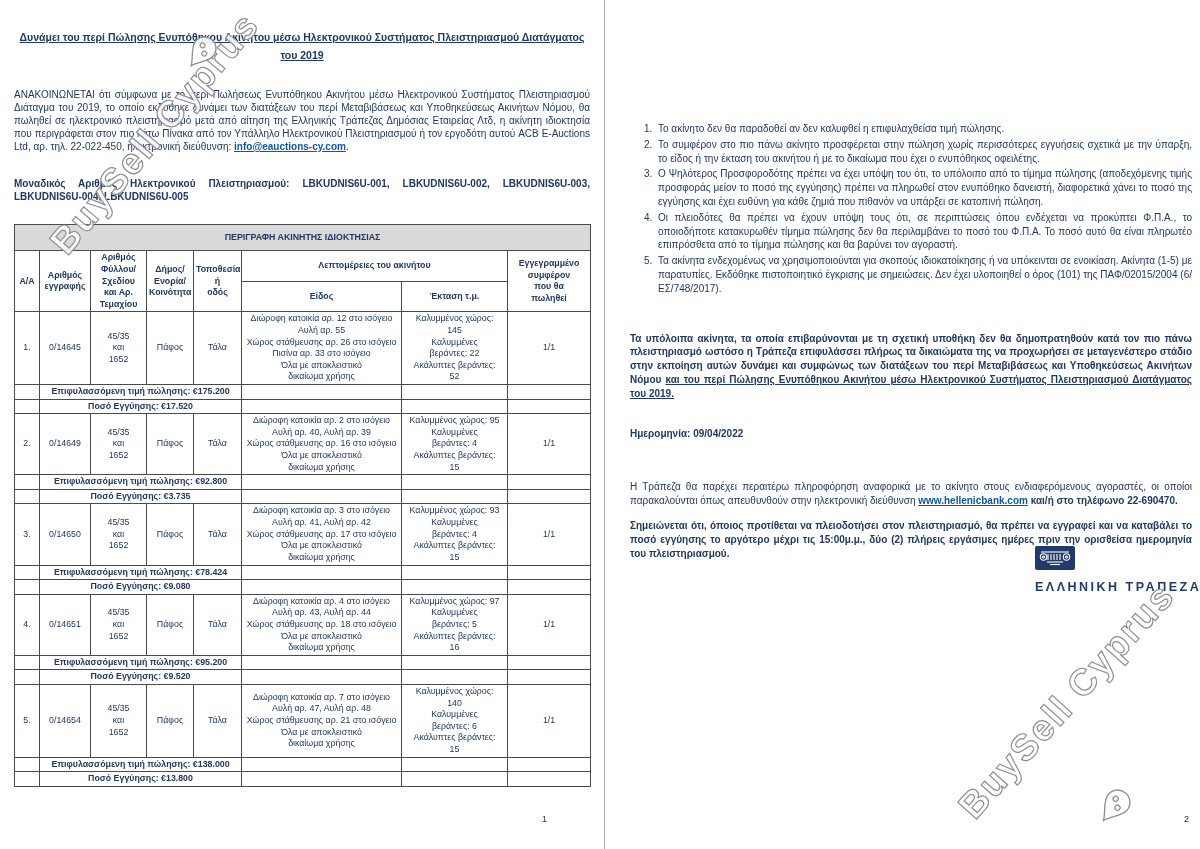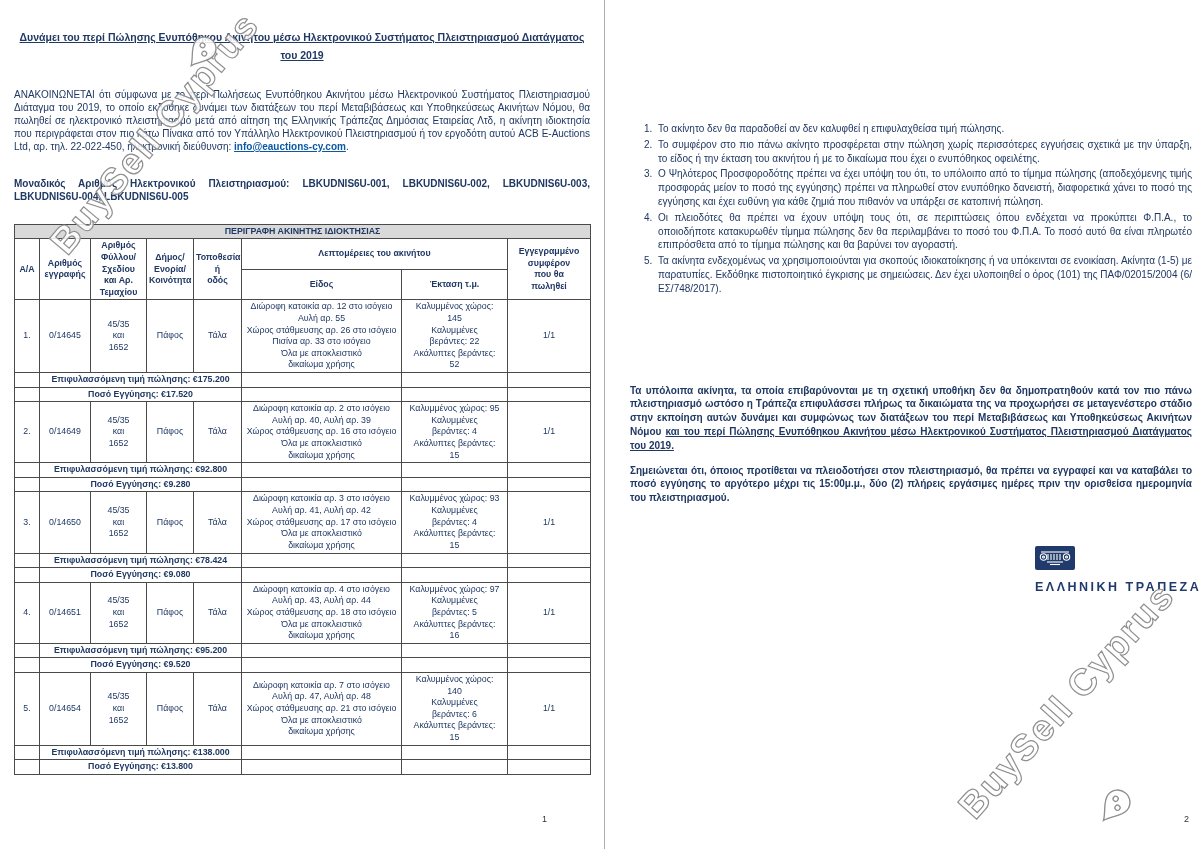--- a/index.html
+++ b/index.html
@@ -25,32 +25,32 @@
   .t1 span,.t2 span,.t3 span{text-decoration:underline;}
   .t2{margin-top:12px;}
   .t3{margin-top:9px;line-height:1.7;font-size:10.5px;}
   .para1{margin-top:23px;}
   .para2{margin-top:8px;}
   .para3{margin-top:24px;font-weight:bold;}
 
   table.props{margin-top:21px;border-collapse:collapse;width:576px;table-layout:fixed;
     font-size:8.8px;line-height:1.32;}
   table.props th,table.props td{border:1px solid #4a4a4a;padding:1px 2px;text-align:center;vertical-align:middle;color:#1f3864;}
-  table.props .caption{background:#d9d9d9;font-weight:bold;font-size:8.8px;padding:1px;text-align:center;}
+  table.props .caption{background:#d9d9d9;font-weight:bold;font-size:8.8px;padding:7px;text-align:center;}
   table.props th{font-weight:bold;}
   td.kind,td.area{padding:2px 3px;}
   td.price-cell{text-align:left;font-weight:bold;padding:1px 4px;}
   .c0{width:25px}.c1{width:51px}.c2{width:56px}.c3{width:47px}
   .c4{width:48px}.c5{width:160px}.c6{width:106px}.c7{width:83px}
 
   
   .page2{position:absolute;left:630px;top:116px;width:562px;font-size:10px;line-height:1.38;}
   ol.notes{margin:6px 0 0 0;padding-left:25px;}
   ol.notes li{margin-bottom:2px;text-align:justify;padding-left:3px;}
-  .boldpara{margin-top:88px;font-weight:bold;text-align:justify;}
+  .boldpara{margin-top:36px;font-weight:bold;text-align:justify;}
   .boldpara .ul{text-decoration:underline;}
   .datep{margin-top:26px;}
   .infop{margin-top:40px;text-align:justify;}
   .notep{margin-top:11px;font-weight:bold;text-align:justify;}
 
   .logo{position:absolute;left:405px;top:430px;width:160px;}
   .logo-box{width:40px;height:24px;background:#203a6b;border-radius:2px;display:flex;align-items:center;justify-content:center;}
   .logo-text{margin-top:9px;font-size:12.5px;font-weight:bold;letter-spacing:2.5px;color:#203a6b;white-space:nowrap;}
 
   
@@ -176,21 +176,21 @@
       </tr>
       <tr>
         <td></td>
             <td colspan="4" class="price-cell">Επιφυλασσόμενη τιμή πώλησης: €92.800</td>
             <td></td>
             <td></td>
             <td></td>
       </tr>
       <tr>
         <td></td>
-            <td colspan="4" class="price-cell">Ποσό Εγγύησης: €9.280</td>
+            <td colspan="4" class="price-cell">Ποσό Εγγύησης: €3.735</td>
             <td></td>
             <td></td>
             <td></td>
       </tr>
 
       <tr>
         <td>3.</td>
         <td>0/14650</td>
         <td class="pre">45/35
 και
@@ -304,21 +304,23 @@
     <ol class="notes">
       <li>Το ακίνητο δεν θα παραδοθεί αν δεν καλυφθεί η επιφυλαχθείσα τιμή πώλησης.</li>
       <li>Το συμφέρον στο πιο πάνω ακίνητο προσφέρεται στην πώληση χωρίς περισσότερες εγγυήσεις σχετικά με την ύπαρξη, το είδος ή την έκταση του ακινήτου ή με το δικαίωμα που έχει ο ενυπόθηκος οφειλέτης.</li>
       <li>Ο Ψηλότερος Προσφοροδότης πρέπει να έχει υπόψη του ότι, το υπόλοιπο από το τίμημα πώλησης (αποδεχόμενης τιμής προσφοράς μείον το ποσό της εγγύησης) πρέπει να πληρωθεί στον ενυπόθηκο δανειστή, διαφορετικά χάνει το ποσό της εγγύησης και έχει ευθύνη για κάθε ζημιά που πιθανόν να υπάρξει σε κατοπινή πώληση.</li>
       <li>Οι πλειοδότες θα πρέπει να έχουν υπόψη τους ότι, σε περιπτώσεις όπου ενδέχεται να προκύπτει Φ.Π.Α., το οποιοδήποτε κατακυρωθέν τίμημα πώλησης δεν θα περιλαμβάνει το ποσό του Φ.Π.Α. Το ποσό αυτό θα είναι πληρωτέο επιπρόσθετα από το τίμημα πώλησης και θα βαρύνει τον αγοραστή.</li>
       <li>Τα ακίνητα ενδεχομένως να χρησιμοποιούνται για σκοπούς ιδιοκατοίκησης ή να υπόκεινται σε ενοικίαση. Ακίνητα (1-5) με παρατυπίες. Εκδόθηκε πιστοποιητικό έγκρισης με σημειώσεις. Δεν έχει υλοποιηθεί ο όρος (101) της ΠΑΦ/02015/2004 (6/ΕΣ/748/2017).</li>
     </ol>
 
     <p class="boldpara"><span>Τα υπόλοιπα ακίνητα, τα οποία επιβαρύνονται με τη σχετική υποθήκη  δεν θα δημοπρατηθούν κατά τον πιο πάνω πλειστηριασμό ωστόσο η Τράπεζα επιφυλάσσει πλήρως τα δικαιώματα της να προχωρήσει σε μεταγενέστερο στάδιο στην εκποίηση αυτών δυνάμει και συμφώνως των διατάξεων του περί Μεταβιβάσεως και Υποθηκεύσεως Ακινήτων Νόμου </span><span class="ul">και του περί Πώλησης Ενυπόθηκου Ακινήτου μέσω Ηλεκτρονικού Συστήματος Πλειστηριασμού Διατάγματος του 2019.</span></p>
 
-
+    <p class="datep bold">Ημερομηνία: 09/04/2022</p>
+
+    <p class="infop"><span>Η Τράπεζα θα παρέχει περαιτέρω πληροφόρηση αναφορικά με το ακίνητο στους ενδιαφερόμενους αγοραστές, οι οποίοι παρακαλούνται όπως απευθυνθούν στην ηλεκτρονική διεύθυνση </span><a class="link">www.hellenicbank.com</a><span class="bold"> και/ή στο τηλέφωνο 22-690470.</span></p>
 
     <p class="notep">Σημειώνεται ότι, όποιος προτίθεται να πλειοδοτήσει στον πλειστηριασμό, θα πρέπει να εγγραφεί και να καταβάλει το ποσό εγγύησης το αργότερο μέχρι τις 15:00μ.μ., δύο (2) πλήρεις εργάσιμες ημέρες πριν την ορισθείσα ημερομηνία του πλειστηριασμού.</p>
 
     <div class="logo">
       <div class="logo-box">
         <svg width="34" height="20" viewBox="0 0 34 20">
           <g fill="none" stroke="#ffffff" stroke-width="1.1">
             <path d="M3 4 H31"></path>
             <circle cx="5.5" cy="9" r="3.2"></circle>
             <circle cx="5.5" cy="9" r="1"></circle>

